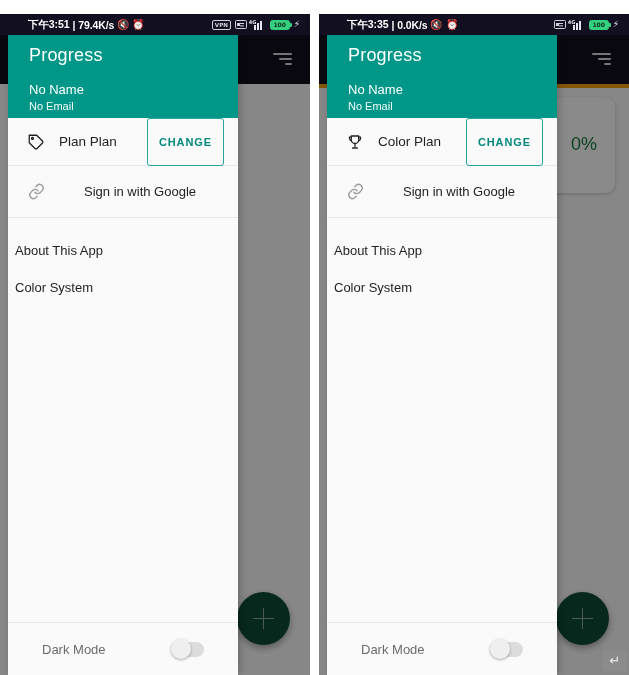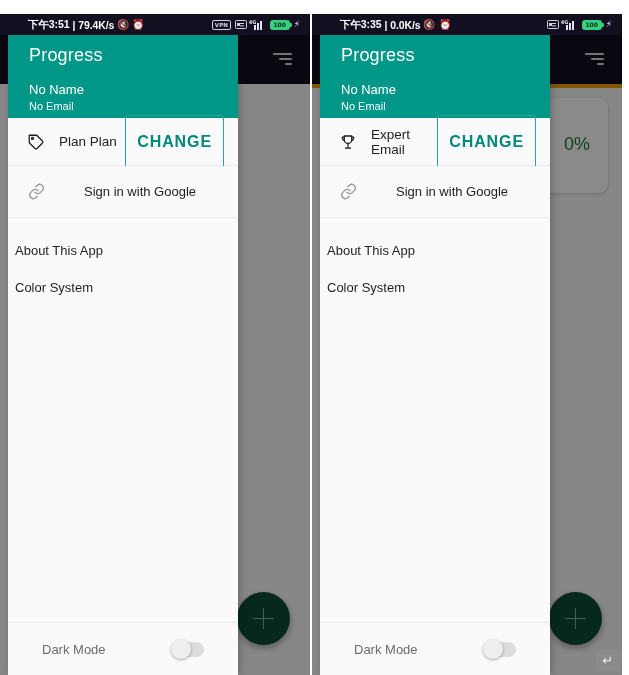--- a/index.html
+++ b/index.html
@@ -7,21 +7,21 @@
     width: 629px; height: 675px;
     background: #ffffff;
     font-family: "Liberation Sans", "DejaVu Sans", sans-serif;
     overflow: hidden;
   }
   .stage {
     position: relative;
     width: 629px; height: 675px;
     background: #ffffff;
     display: flex;
-    gap: 2px;
+    gap: 9px;
     padding-top: 14px;
   }
 
   
   .panel {
     position: relative;
     width: 310px;
     height: 661px;
     overflow: hidden;
     background: #0d0b1a;
@@ -195,21 +195,21 @@
     border-bottom: 1px solid #e9e9e9;
     background: #fafafa;
   }
   .plan-icon { width: 22px; color: #1f1f1f; display:flex; align-items:center; }
   .plan-label { font-size: 13.5px; color: #1f1f1f; margin-left: 10px; flex: 1; }
   .change-btn {
     border: 1px solid #26a69a;
     color: #00897b;
     background: transparent;
     border-radius: 3px;
-    font-size: 16px;
+    font-size: 11px;
     font-weight: bold;
     letter-spacing: .9px;
     padding: 17px 11px;
     font-family: "Liberation Sans", sans-serif;
     cursor: pointer;
   }
 
   .signin-row {
     height: 52px;
     display: flex; align-items: center;
@@ -415,21 +415,21 @@
       <div class="plan-row">
         <span class="plan-icon">
           <svg width="18" height="18" viewBox="0 0 24 24" fill="none" stroke="#1f1f1f" stroke-width="1.7" stroke-linecap="round" stroke-linejoin="round">
             <path d="M7 4h10v5a5 5 0 0 1-10 0V4z"></path>
             <path d="M7 5.5H4.6v1.6A3.4 3.4 0 0 0 7 10.3"></path>
             <path d="M17 5.5h2.4v1.6a3.4 3.4 0 0 1-2.4 3.2"></path>
             <path d="M12 14v4"></path>
               <path d="M8.8 20h6.4"></path>
           </svg>
         </span>
-        <span class="plan-label">Expert Email</span>
+        <span class="plan-label">Color Plan</span>
         <button class="change-btn">CHANGE</button>
       </div>
 
       <div class="signin-row">
         <span class="link-icon">
           <svg width="19" height="19" viewBox="0 0 24 24" fill="none" stroke="#9b9b9b" stroke-width="1.8" stroke-linecap="round">
             <path d="M10 13a4.5 4.5 0 0 0 6.6.5l2.6-2.6a4.6 4.6 0 0 0-6.5-6.5l-1.5 1.5"></path>
             <path d="M14 11a4.5 4.5 0 0 0-6.6-.5l-2.6 2.6a4.6 4.6 0 0 0 6.5 6.5l1.5-1.5"></path>
           </svg>
         </span>

